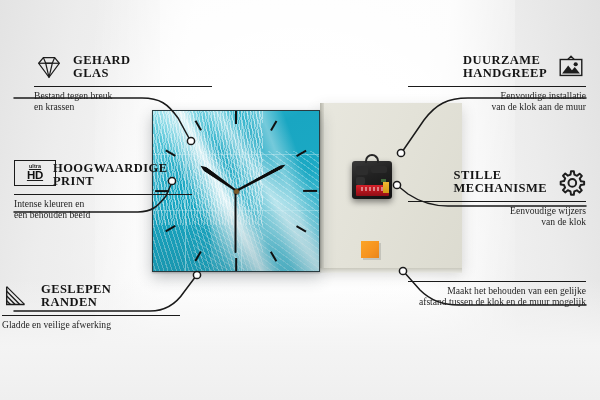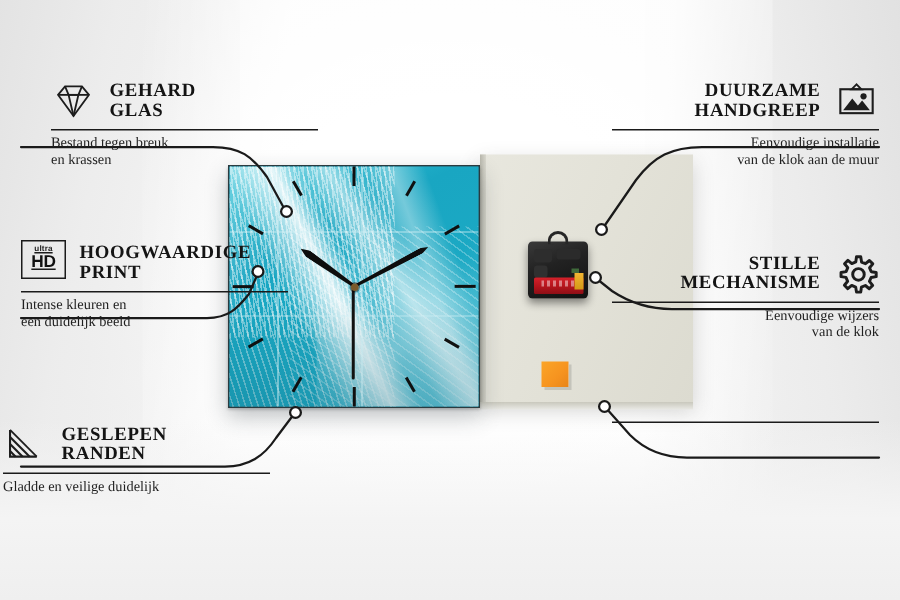--- a/index.html
+++ b/index.html
@@ -172,21 +172,21 @@
   .ftitle {
     font-family:"Liberation Serif", serif;
     font-weight:700;
     font-size:12.5px;
     line-height:13.5px;
     letter-spacing:.45px;
     color:#141414;
     text-transform:uppercase;
     white-space:pre-line;
   }
-  .feature.right .ftitle { text-align:right; }
+  .feature.right .ftitle { text-align:left; }
   .frule { height:1px; background:#1a1a1a; margin-top:4px; }
   .fdesc {
     font-family:"Liberation Serif", serif;
     font-size:9.6px;
     line-height:11.4px;
     color:#1f1f1f;
     margin-top:3px;
     white-space:pre-line;
   }
   .feature.right .fdesc { text-align:right; }
@@ -194,21 +194,21 @@
   
   #f-glas   { left:14px;  top:52px;  width:178px;margin-left:20px; }
   #f-print  { left:14px;  top:160px; width:178px; }
   #f-randen { left:2px;  top:281px; width:178px; }
   #f-greep  { left:408px; top:52px;  width:178px; }
   #f-mech   { left:408px; top:167px; width:178px; }
   #f-foam   { left:408px; top:277px; width:178px; }
 
   
   .hd-badge {
-    width:30px; height:26px; border:1.6px solid #1b1b1b;
+    width:42px; height:26px; border:1.6px solid #1b1b1b;
     display:flex; flex-direction:column; align-items:center; justify-content:center;
     line-height:1;
     text-decoration:underline;
   }
   .hd-badge .hd-small {
     font-family:"Liberation Sans", sans-serif;
     font-size:5.4px; font-weight:700; letter-spacing:.1px; color:#1b1b1b;
   }
   .hd-badge .hd-big {
     font-family:"Liberation Sans", sans-serif;
@@ -326,39 +326,39 @@
         <span class="hd-badge">
           <span class="hd-small">ultra</span>
           <span class="hd-big">HD</span>
         </span>
       </span>
       <span class="ftitle">HOOGWAARDIGE
 PRINT</span>
     </div>
     <div class="frule"></div>
     <div class="fdesc">Intense kleuren en
-een duidelijk beeld</div>
+een behouden beeld</div>
   </div>
 
   <div class="feature left" id="f-randen">
     <div class="fhead">
       <span class="ficon">
         <svg viewBox="0 0 32 32" fill="none" stroke="currentColor" stroke-width="1.5">
           <path d="M5 6 L5 25 L24 25"></path>
           <path d="M5 6 L24 25" stroke-width="1.3"></path>
           <path d="M5 11 L19 25"></path>
           <path d="M5 16 L14 25"></path>
           <path d="M5 21 L9 25"></path>
         </svg>
       </span>
       <span class="ftitle">GESLEPEN
 RANDEN</span>
     </div>
     <div class="frule"></div>
-    <div class="fdesc">Gladde en veilige duidelijk</div>
+    <div class="fdesc">Gladde en veilige afwerking</div>
   </div>
 
   <div class="feature right" id="f-greep">
     <div class="fhead">
       <span class="ftitle">DUURZAME
 HANDGREEP</span>
       <span class="ficon">
         <svg viewBox="0 0 32 32" fill="none" stroke="currentColor" stroke-width="1.5">
           <rect x="4.5" y="8" width="23" height="17"></rect>
           <path d="M16 4.5 L12.5 8 H19.5 Z" stroke-width="1.3"></path>
@@ -383,15 +383,17 @@
         </svg>
       </span>
     </div>
     <div class="frule"></div>
     <div class="fdesc">Eenvoudige wijzers
 van de klok</div>
   </div>
 
   <div class="feature right" id="f-foam">
     <div class="frule"></div>
+    <div class="fdesc">Maakt het behouden van een gelijke
+afstand tussen de klok en de muur mogelijk</div>
   </div>
 
 </div>
 
 </body></html>

